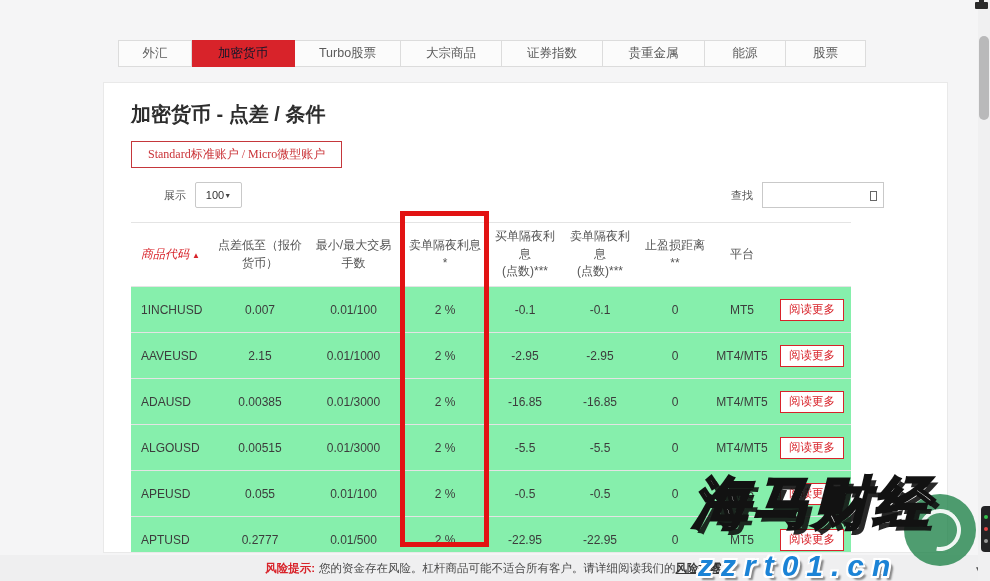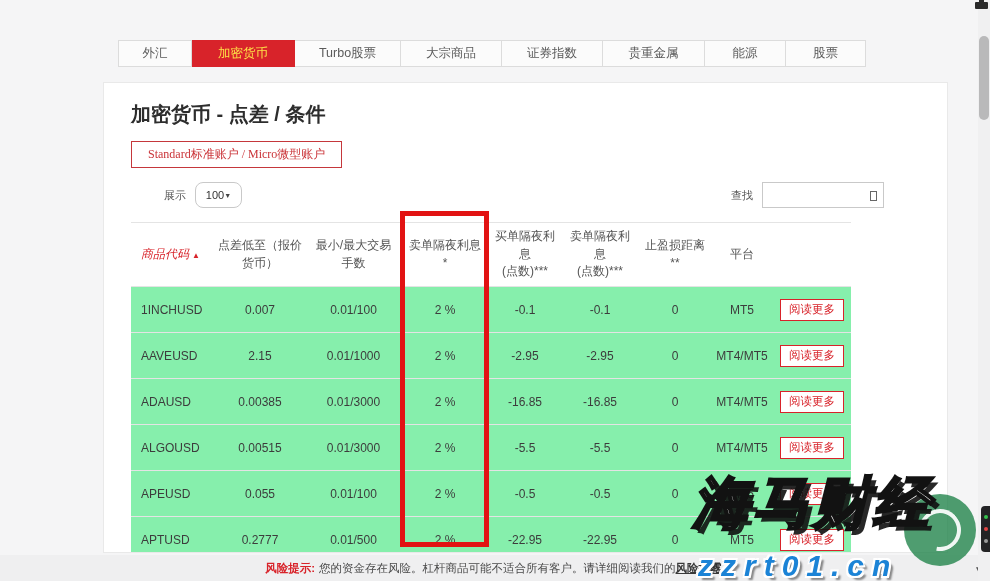--- a/index.html
+++ b/index.html
@@ -4,40 +4,40 @@
 <style>
   * { margin:0; padding:0; box-sizing:border-box; }
   html,body { font-family:"Liberation Sans", sans-serif; background:#fff; }
   .viewport { position:relative; width:990px; height:581px; background:#f5f5f6; overflow:hidden; }
 
   
   .tabbar { position:absolute; left:118px; top:40px; height:27px; display:flex; z-index:2; }
   .tab { display:flex; align-items:center; justify-content:center; font-size:12.5px; color:#5a5a5a;
          background:#fbfbfb; border:1px solid #dcdcdc; border-left:none; cursor:pointer; white-space:nowrap; }
   .tab:first-child { border-left:1px solid #dcdcdc; }
-  .tab.active { background:#d8232a; border-color:#d8232a; color:#fde047; }
+  .tab.active { background:#d8232a; border-color:#d8232a; color:#0f172a; }
   .tab:nth-child(1){width:74px} .tab:nth-child(2){width:103px} .tab:nth-child(3){width:106px}
   .tab:nth-child(4){width:101px} .tab:nth-child(5){width:101px} .tab:nth-child(6){width:102px}
   .tab:nth-child(7){width:81px} .tab:nth-child(8){width:80px}
 
   
   .card { position:absolute; left:103px; top:82px; width:845px; height:471px; background:#fff;
           border:1px solid #e9e9e9; overflow:hidden; z-index:1; }
   .card-inner { padding-left:27px; }
   .page-title { margin-top:18px; font-size:20px; font-weight:bold; color:#2d2d2d; }
 
   .acct-row { margin-top:13px; display:flex; gap:14px; }
   .acct-btn { height:27px; padding:0 16px; font-size:12px; display:flex; align-items:center;
               border:1px solid #c9c9c9; background:#fdfdfd; color:#9a9a9a; cursor:pointer;
               font-family:Liberation Serif, serif; }
   .acct-btn.active { border-color:#c5373b; color:#ca3338; background:#fff; }
 
   .controls { margin-top:14px; width:720px; display:flex; align-items:center;margin-left:33px; }
   .show-group { display:flex; align-items:center; gap:9px; font-size:11px; color:#555; }
-  .pagesize { width:47px; height:26px; border:1px solid #c9c9c9; border-radius:8px; background:#fff;
+  .pagesize { width:47px; height:26px; border:1px solid #c9c9c9; border-radius:2px; background:#fff;
               display:flex; align-items:center; justify-content:center; gap:0; font-size:11px; color:#333; cursor:pointer; }
   .pagesize .chev { font-size:7px; color:#444; }
   .search-group { margin-left:auto; display:flex; align-items:center; gap:9px; font-size:11px; color:#555; }
   .search-box { position:relative; width:122px; height:26px; border:1px solid #c9c9c9; background:#fff; }
   .search-box input { border:none; outline:none; width:100%; height:100%; padding:0 18px 0 6px; font-size:11px;
                       font-family:"Liberation Sans", sans-serif; background:transparent; }
   .search-icon { position:absolute; right:6px; top:8px; width:7px; height:10px; border:1px solid #666; }
 
   
   .table-wrap { margin-top:14px; width:720px; }

